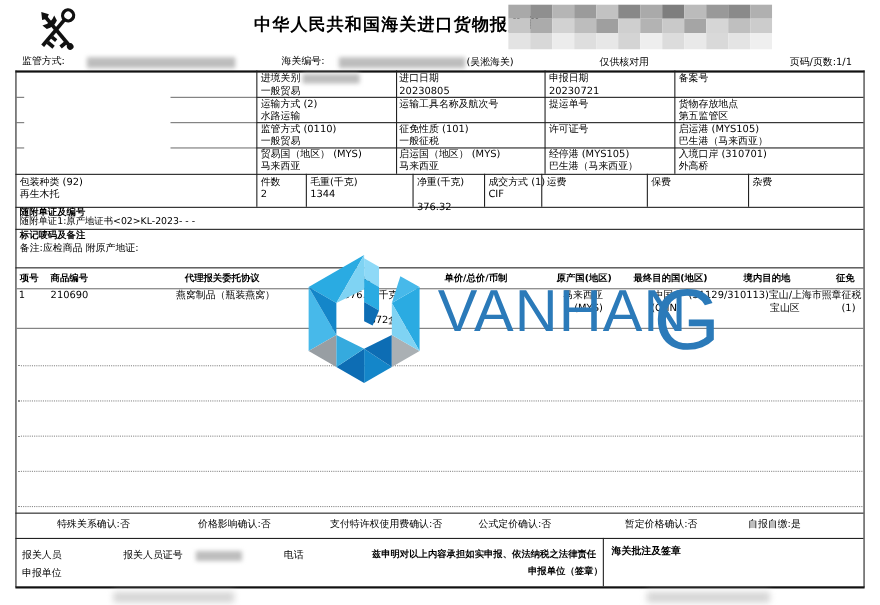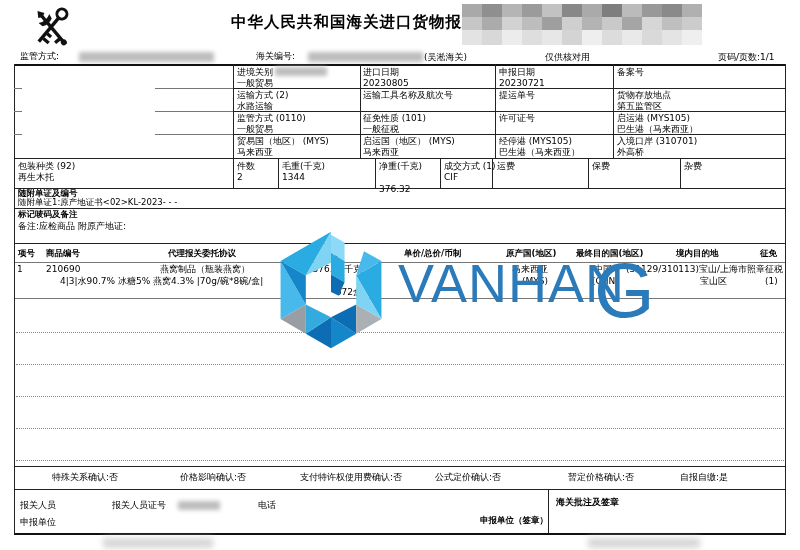--- a/index.html
+++ b/index.html
@@ -190,21 +190,20 @@
   <div class="abs b small" style="left:322px;top:249px">单位</div>
   <div class="abs b small" style="left:404px;top:249px">单价/总价/币制</div>
   <div class="abs b small" style="left:506px;top:249px">原产国(地区)</div>
   <div class="abs b small" style="left:576px;top:249px">最终目的国(地区)</div>
   <div class="abs b small" style="left:676px;top:249px">境内目的地</div>
   <div class="abs b small" style="left:760px;top:249px">征免</div>
 
   <div class="abs" style="left:17px;top:264px">1</div>
   <div class="abs" style="left:46px;top:264px">210690</div>
   <div class="abs" style="left:160px;top:264px">燕窝制品（瓶装燕窝）</div>
-  <div class="abs" style="left:60px;top:276px">4|3|水90.7% 冰糖5% 燕窝4.3% |70g/碗*8碗/盒|</div>
   <div class="abs rt" style="left:290px;top:264px;width:72px">376.32千克</div>
   <div class="abs rt" style="left:290px;top:287px;width:72px">672盒</div>
   <div class="abs" style="left:512px;top:264px">马来西亚</div>
   <div class="abs" style="left:522px;top:276px">(MYS)</div>
   <div class="abs" style="left:594px;top:264px">中国</div>
   <div class="abs" style="left:592px;top:276px">(CHN)</div>
   <div class="abs" style="left:626px;top:264px">(31129/310113)宝山/上海市</div>
   <div class="abs" style="left:700px;top:276px">宝山区</div>
   <div class="abs" style="left:747px;top:264px">照章征税</div>
   <div class="abs" style="left:765px;top:276px">(1)</div>
@@ -215,20 +214,21 @@
   <div class="abs" style="left:300px;top:472px">支付特许权使用费确认:否</div>
   <div class="abs" style="left:435px;top:472px">公式定价确认:否</div>
   <div class="abs" style="left:568px;top:472px">暂定价格确认:否</div>
   <div class="abs" style="left:680px;top:472px">自报自缴:是</div>
 
   <div class="vline" style="left:548px;top:489px;height:44px"></div>
   <div class="abs" style="left:20px;top:500px">报关人员</div>
   <div class="abs" style="left:112px;top:500px">报关人员证号</div>
   <div class="blur" style="left:178px;top:501px;width:42px;height:9px"></div>
   <div class="abs" style="left:258px;top:500px">电话</div>
+  <div class="abs b small" style="left:338px;top:500px">兹申明对以上内容承担如实申报、依法纳税之法律责任</div>
   <div class="abs" style="left:20px;top:517px">申报单位</div>
   <div class="abs b small" style="left:480px;top:516px">申报单位（签章）</div>
   <div class="abs b" style="left:556px;top:497px">海关批注及签章</div>
 
   <div class="blurlight" style="left:103px;top:538px;width:110px;height:10px"></div>
   <div class="blurlight" style="left:588px;top:538px;width:112px;height:10px"></div>
 
   <div class="wm" style="left:0;top:0;width:800px;height:550px">
     <svg style="position:absolute;left:266px;top:226px" width="130" height="128" viewBox="-66 -66 132 132">
 

